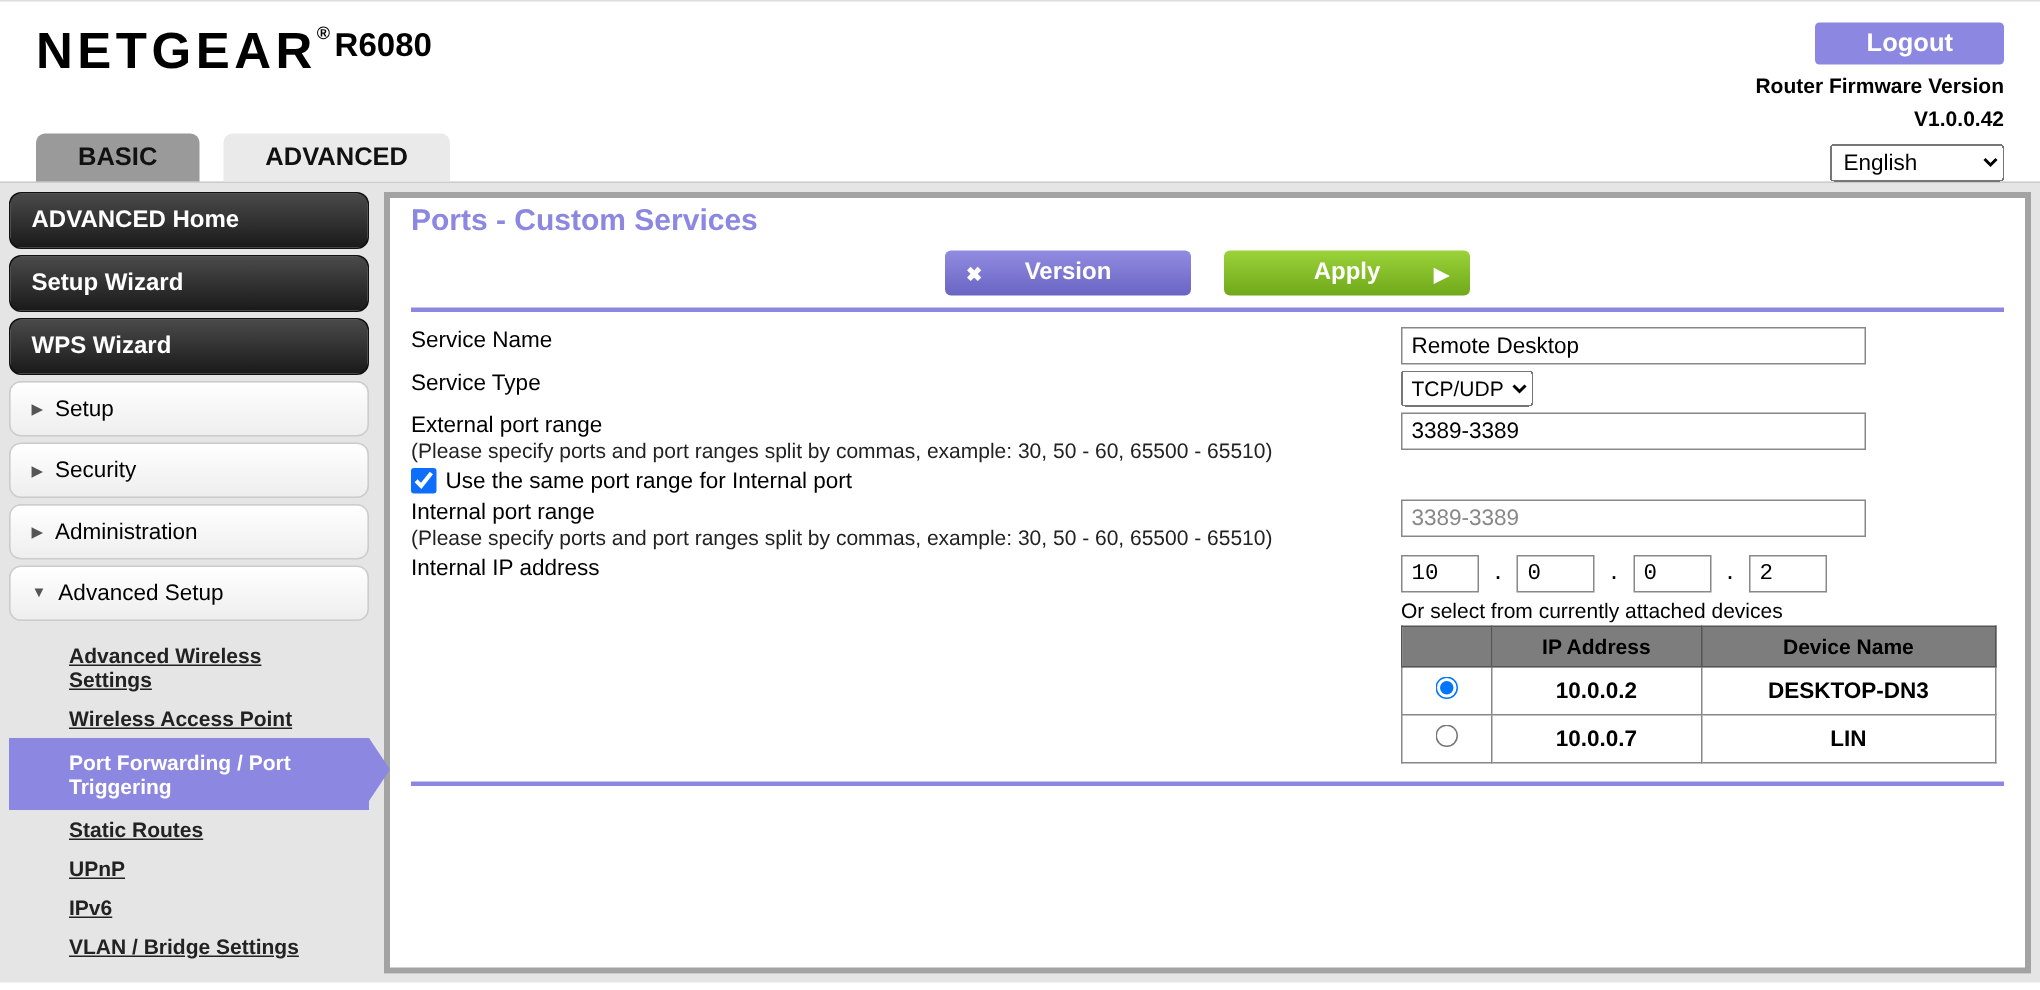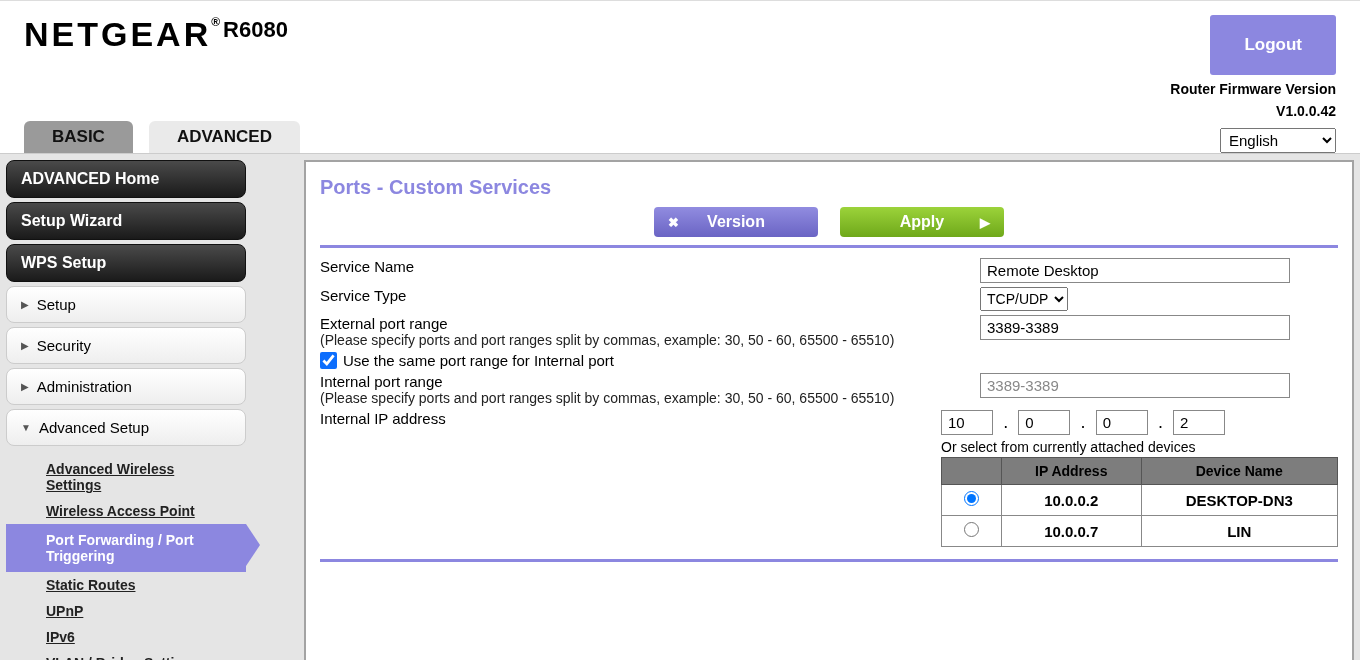--- a/index.html
+++ b/index.html
@@ -33,21 +33,21 @@
   }
   .top-right {
     text-align: right;
   }
   .logout-btn {
     background: #8c87e0;
     color: #fff;
     font-size: 17px;
     font-weight: 700;
     border: none;
-    padding: 20px 34px;
+    padding: 4px 34px;
     border-radius: 3px;
     cursor: pointer;
   }
   .fw-line { font-weight: 700; margin-top: 6px; }
   .tabs-row {
     display: flex;
     align-items: flex-end;
     justify-content: space-between;
     padding: 0 24px;
     margin-top: 2px;
@@ -130,24 +130,23 @@
     right: -14px;
     top: 0;
     width: 0; height: 0;
     border-top: 21px solid transparent;
     border-bottom: 21px solid transparent;
     border-left: 14px solid #8c87e0;
   }
   .content {
     flex: 1;
     background: #fff;
-    border: 2px solid #a3a3a3;
-    padding: 14px 14px 14px 14px;
+    border: 4px solid #a3a3a3;
+    padding: 4px 14px 14px 14px;
     overflow: auto;
-    margin-left: 48px;
   }
   .page-title {
     color: #8c87e0;
     font-size: 20px;
     font-weight: 700;
     margin-bottom: 8px;
   }
   .btn-row {
     display: flex;
     justify-content: center;
@@ -182,21 +181,21 @@
     font-size: 15px;
   }
   .form-label { width: 660px; }
   .hint { font-size: 14px; color: #222; }
   .text-in {
     font-size: 15px;
     padding: 3px 6px;
     border: 1px solid #888;
   }
   .w310 { width: 310px; }
-  .ip-oct { width: 52px; text-align: left; }
+  .ip-oct { width: 52px; text-align: left; font-family: Liberation Mono, monospace; }
   .dot { padding: 0 6px; font-size: 18px; }
   .chk-row { display: flex; align-items: center; gap: 6px; margin: 4px 0; font-size: 15px; }
   .dev-caption { font-size: 14px; margin-top: 4px; }
   .dev-table { border-collapse: collapse; width: 397px; margin-top: 2px; }
   .dev-table th {
     background: #7d7d7d;
     color: #000000;
     font-weight: 700;
     padding: 5px 6px;
     border: 1px solid #555;
@@ -241,21 +240,21 @@
     <select class="lang-select">
       <option>English</option>
     </select>
   </div>
 </div>
 
 <div class="workspace">
   <div class="sidebar">
     <div class="side-btn">ADVANCED Home</div>
     <div class="side-btn">Setup Wizard</div>
-    <div class="side-btn">WPS Setup</div>
+    <div class="side-btn">WPS Wizard</div>
     <div class="side-panel">
       <span class="tri">▶</span>
       <span>Setup</span>
     </div>
     <div class="side-panel">
       <span class="tri">▶</span>
       <span>Security</span>
     </div>
     <div class="side-panel">
       <span class="tri">▶</span>

